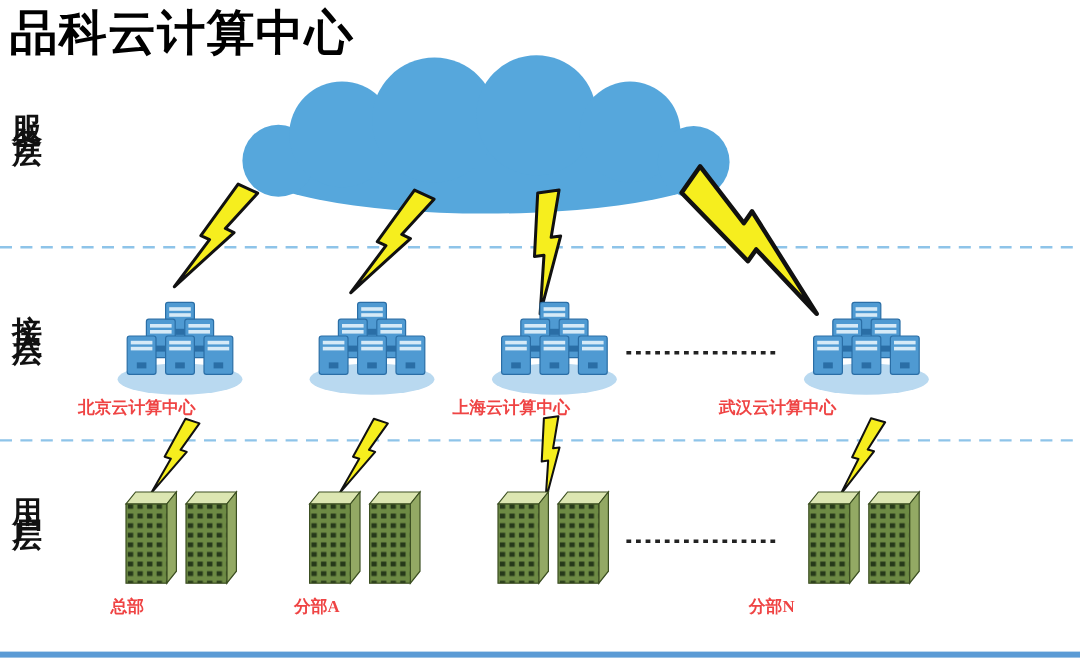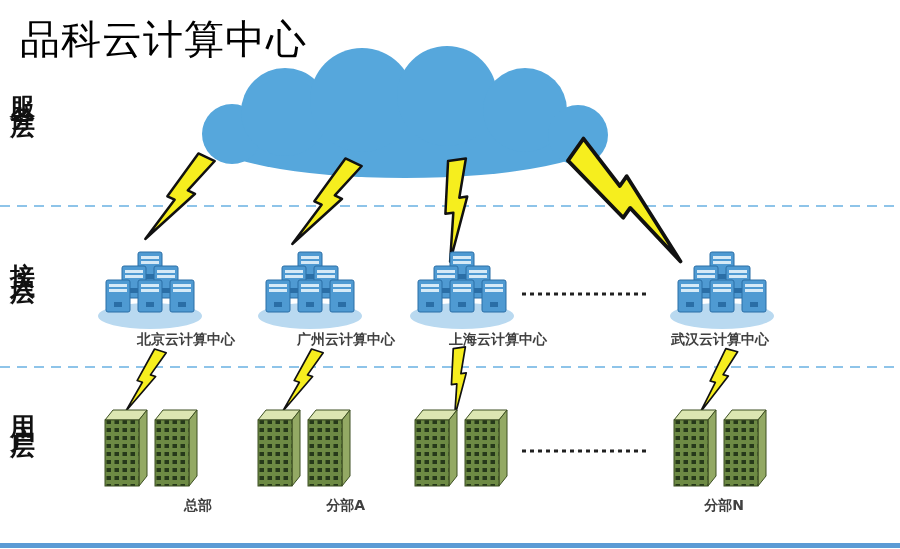--- a/index.html
+++ b/index.html
@@ -1,33 +1,33 @@
 <!DOCTYPE html>
 <html><head>
 <meta charset="utf-8">
 <style>
   html,body{margin:0;padding:0;background:#ffffff;}
   .stage{
     position:relative;width:900px;height:549px;background:#ffffff;
     font-family:"DejaVu Sans","Liberation Sans",sans-serif;overflow:hidden;
   }
   .title{
-    position:absolute;left:8px;top:0px;margin:12px;z-index:3;
-    font-size:40px;font-weight:400;color:#000;letter-spacing:1px;
+    position:absolute;left:8px;top:0px;margin:0;z-index:3;
+    font-size:40px;font-weight:700;color:#000;letter-spacing:1px;
   }
   .layer-label{
     position:absolute;left:10px;z-index:3;
     writing-mode:vertical-rl;text-orientation:upright;
     font-size:25px;font-weight:600;color:#111;letter-spacing:10px;line-height:1;
   }
   .ll-service{top:76px}
   .ll-access{top:242px}
   .ll-user{top:396px}
   .scene{position:absolute;left:0;top:0;z-index:1}
-  .node-label{position:absolute;z-index:3;text-align:right;font-weight:bold;color:#404040;}
+  .node-label{position:absolute;z-index:3;text-align:left;font-weight:bold;color:#ef4444;font-family:Liberation Serif, serif;}
   .cluster-label{top:331px;width:170px;font-size:14px;}
   .site-label{top:497px;width:120px;font-size:14px;}
 </style>
 </head>
 <body>
 
 <div class="stage">
 
   <svg class="scene" width="900" height="549" viewBox="0 0 900 549">
     <defs>
@@ -107,21 +107,20 @@
     <line x1="522" y1="451" x2="648" y2="451" stroke="#222222" stroke-width="3" stroke-dasharray="4,4"></line>
   </svg>
 
   <h1 class="title">品科云计算中心</h1>
 
   <div class="layer-label ll-service">服务层</div>
   <div class="layer-label ll-access">接入层</div>
   <div class="layer-label ll-user">用户层</div>
 
   <div class="node-label cluster-label" style="left:65px">北京云计算中心</div>
-  <div class="node-label cluster-label" style="left:225px">广州云计算中心</div>
   <div class="node-label cluster-label" style="left:377px">上海云计算中心</div>
   <div class="node-label cluster-label" style="left:599px">武汉云计算中心</div>
 
   <div class="node-label site-label" style="left:245px">分部A</div>
   <div class="node-label site-label" style="left:92px">总部</div>
   <div class="node-label site-label" style="left:624px">分部N</div>
 
 </div>
 
 </body></html>

